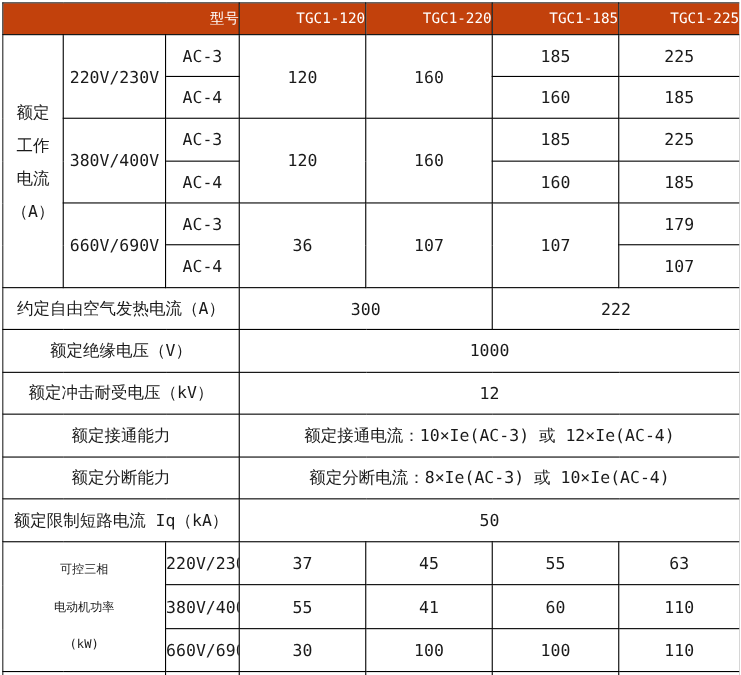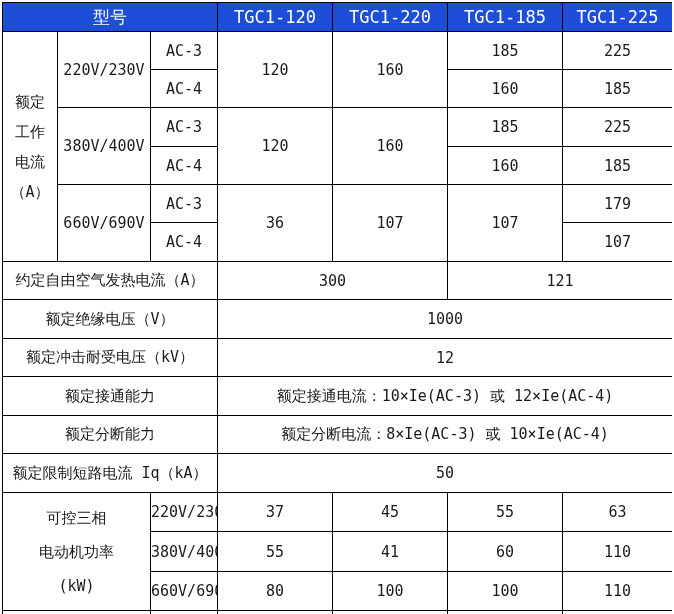--- a/index.html
+++ b/index.html
@@ -2,24 +2,24 @@
 <html><head>
 <meta charset="utf-8">
 <style>
   html,body{margin:0;padding:0;background:#ffffff;}
   body{width:674px;height:614px;overflow:hidden;position:relative;
        font-family:"DejaVu Sans Mono","DejaVu Sans",sans-serif;color:#1a1a1a;}
   .wrap{position:absolute;top:2px;left:2px;width:670px;height:612px;overflow:hidden;}
   table{border-collapse:collapse;table-layout:fixed;width:670px;}
   td{border:1px solid #000;text-align:center;vertical-align:middle;
      padding:0;overflow:hidden;font-size:15px;}
-  .hdr td{background:#1d4ed8;color:#ffffff;height:28px;font-size:17px;}
+  .hdr td{background:#c2410c;color:#ffffff;height:28px;font-size:13px;text-align:right;}
   .pre{white-space:pre-line;margin-left:20px;}
   .vlabel{line-height:30px;font-size:15px;}
-  .mlabel{line-height:34px;font-size:15px;}
+  .mlabel{line-height:34px;font-size:11px;}
   .h38{height:38px;} .h39{height:39px;} .h40{height:40px;} .h5{height:5px;}
   .cut td{border-bottom:none;}
 </style>
 </head>
 <body>
 
 <div class="wrap">
 <table>
   <colgroup>
     <col style="width:55px">
@@ -81,21 +81,21 @@
     <td>179</td>
   </tr>
   <tr class="h39">
     <td>AC-4</td>
     <td>107</td>
   </tr>
 
   <tr class="h38">
     <td colspan="3">约定自由空气发热电流（A）</td>
     <td colspan="2">300</td>
-    <td colspan="2">121</td>
+    <td colspan="2">222</td>
   </tr>
 
   <tr class="h39">
     <td colspan="3">额定绝缘电压（V）</td>
     <td colspan="4">1000</td>
   </tr>
 
   <tr class="h38">
     <td colspan="3">额定冲击耐受电压（kV）</td>
     <td colspan="4">12</td>
@@ -128,21 +128,21 @@
   </tr>
   <tr class="h40">
     <td>380V/400V</td>
     <td>55</td>
     <td>41</td>
     <td>60</td>
     <td>110</td>
   </tr>
   <tr class="h39">
     <td>660V/690V</td>
-    <td>80</td>
+    <td>30</td>
     <td>100</td>
     <td>100</td>
     <td>110</td>
   </tr>
 
   <tr class="h5 cut">
     <td colspan="2"></td>
     <td></td>
     <td></td>
     <td></td>

